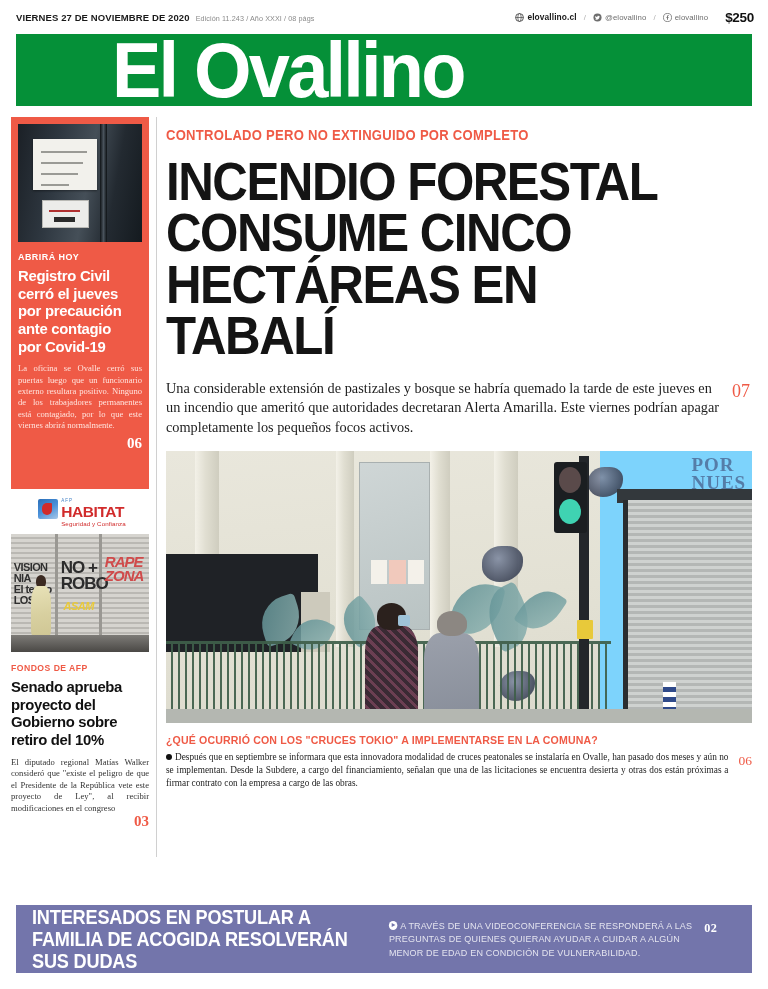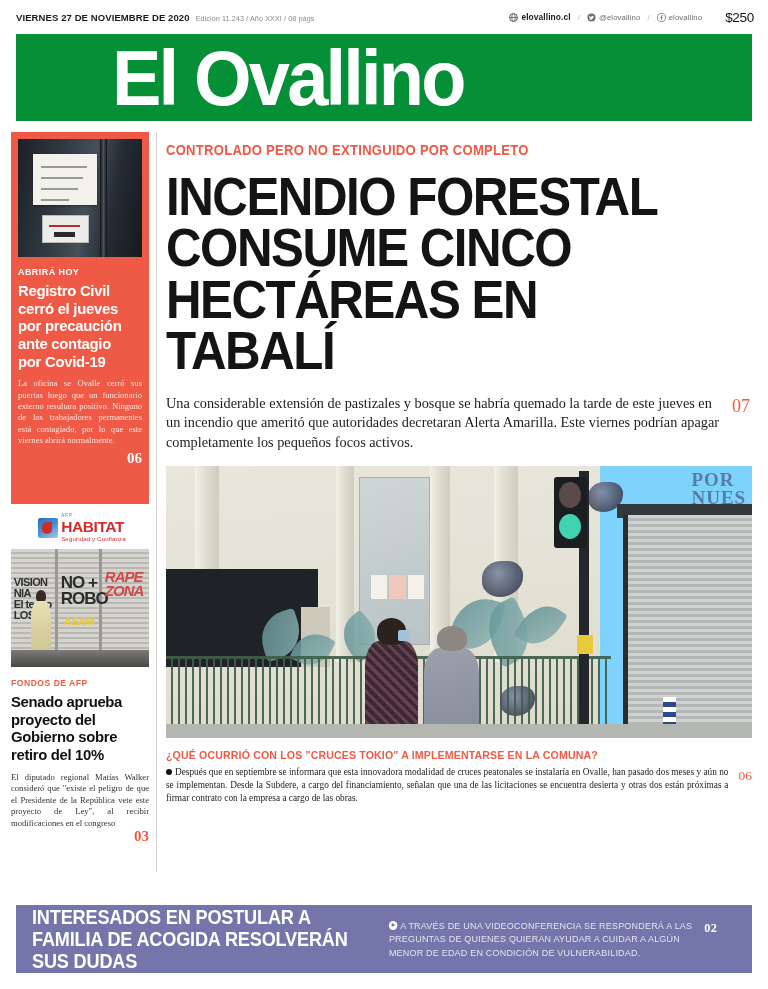--- a/index.html
+++ b/index.html
@@ -38,33 +38,33 @@
     display: flex;
     align-items: center;
     gap: 5px;
   }
   .social-item { display: flex; align-items: center; gap: 3px; }
   .social-label { font-size: 7.8px; color: #6e6e6e; letter-spacing: 0.1px; }
   .social-label.strong { font-weight: bold; color: #1a1a1a; font-size: 8.4px; }
   .sep { font-size: 8px; color: #b0b0b0; margin: 0 2px; }
   .price {
     font-size: 13.5px;
-    font-weight: normal;
+    font-weight: bold;
     color: #111;
-    margin-left: 18px;
+    margin-left: 12px;
     letter-spacing: -0.3px;
   }
   .si { width: 9px; height: 9px; display: inline-block; position: relative; }
   .si svg { display: block; width: 9px; height: 9px; }
 
   
   .masthead {
     margin: 0 16px;
     background: #059038;
-    height: 87px;
+    height: 72px;
     display: flex;
     align-items: center;
     padding-left: 96px;
   }
   .masthead-title {
     color: #ffffff;
     font-size: 74px;
     font-weight: bold;
     letter-spacing: -2.8px;
     line-height: 1;
@@ -140,21 +140,21 @@
   .afp-ad {
     margin-top: 9px;
     height: 30px;
     background: #ffffff;
     position: relative;
     display: flex;
     align-items: center;
     justify-content: center;
     overflow: hidden;
   }
-  .afp-inner { display: flex; align-items: center; gap: 3px; padding-left: 4px; }
+  .afp-inner { display: flex; align-items: flex-start; gap: 3px; padding-left: 4px; }
   .afp-mark {
     width: 20px; height: 20px;
     background: linear-gradient(150deg,#2b6fb8 0%, #4a90d9 50%, #a8c8e8 100%);
     border-radius: 2px;
     position: relative;
     flex: 0 0 20px;
   }
   .afp-mark::after {
     content: "";
     position: absolute;

